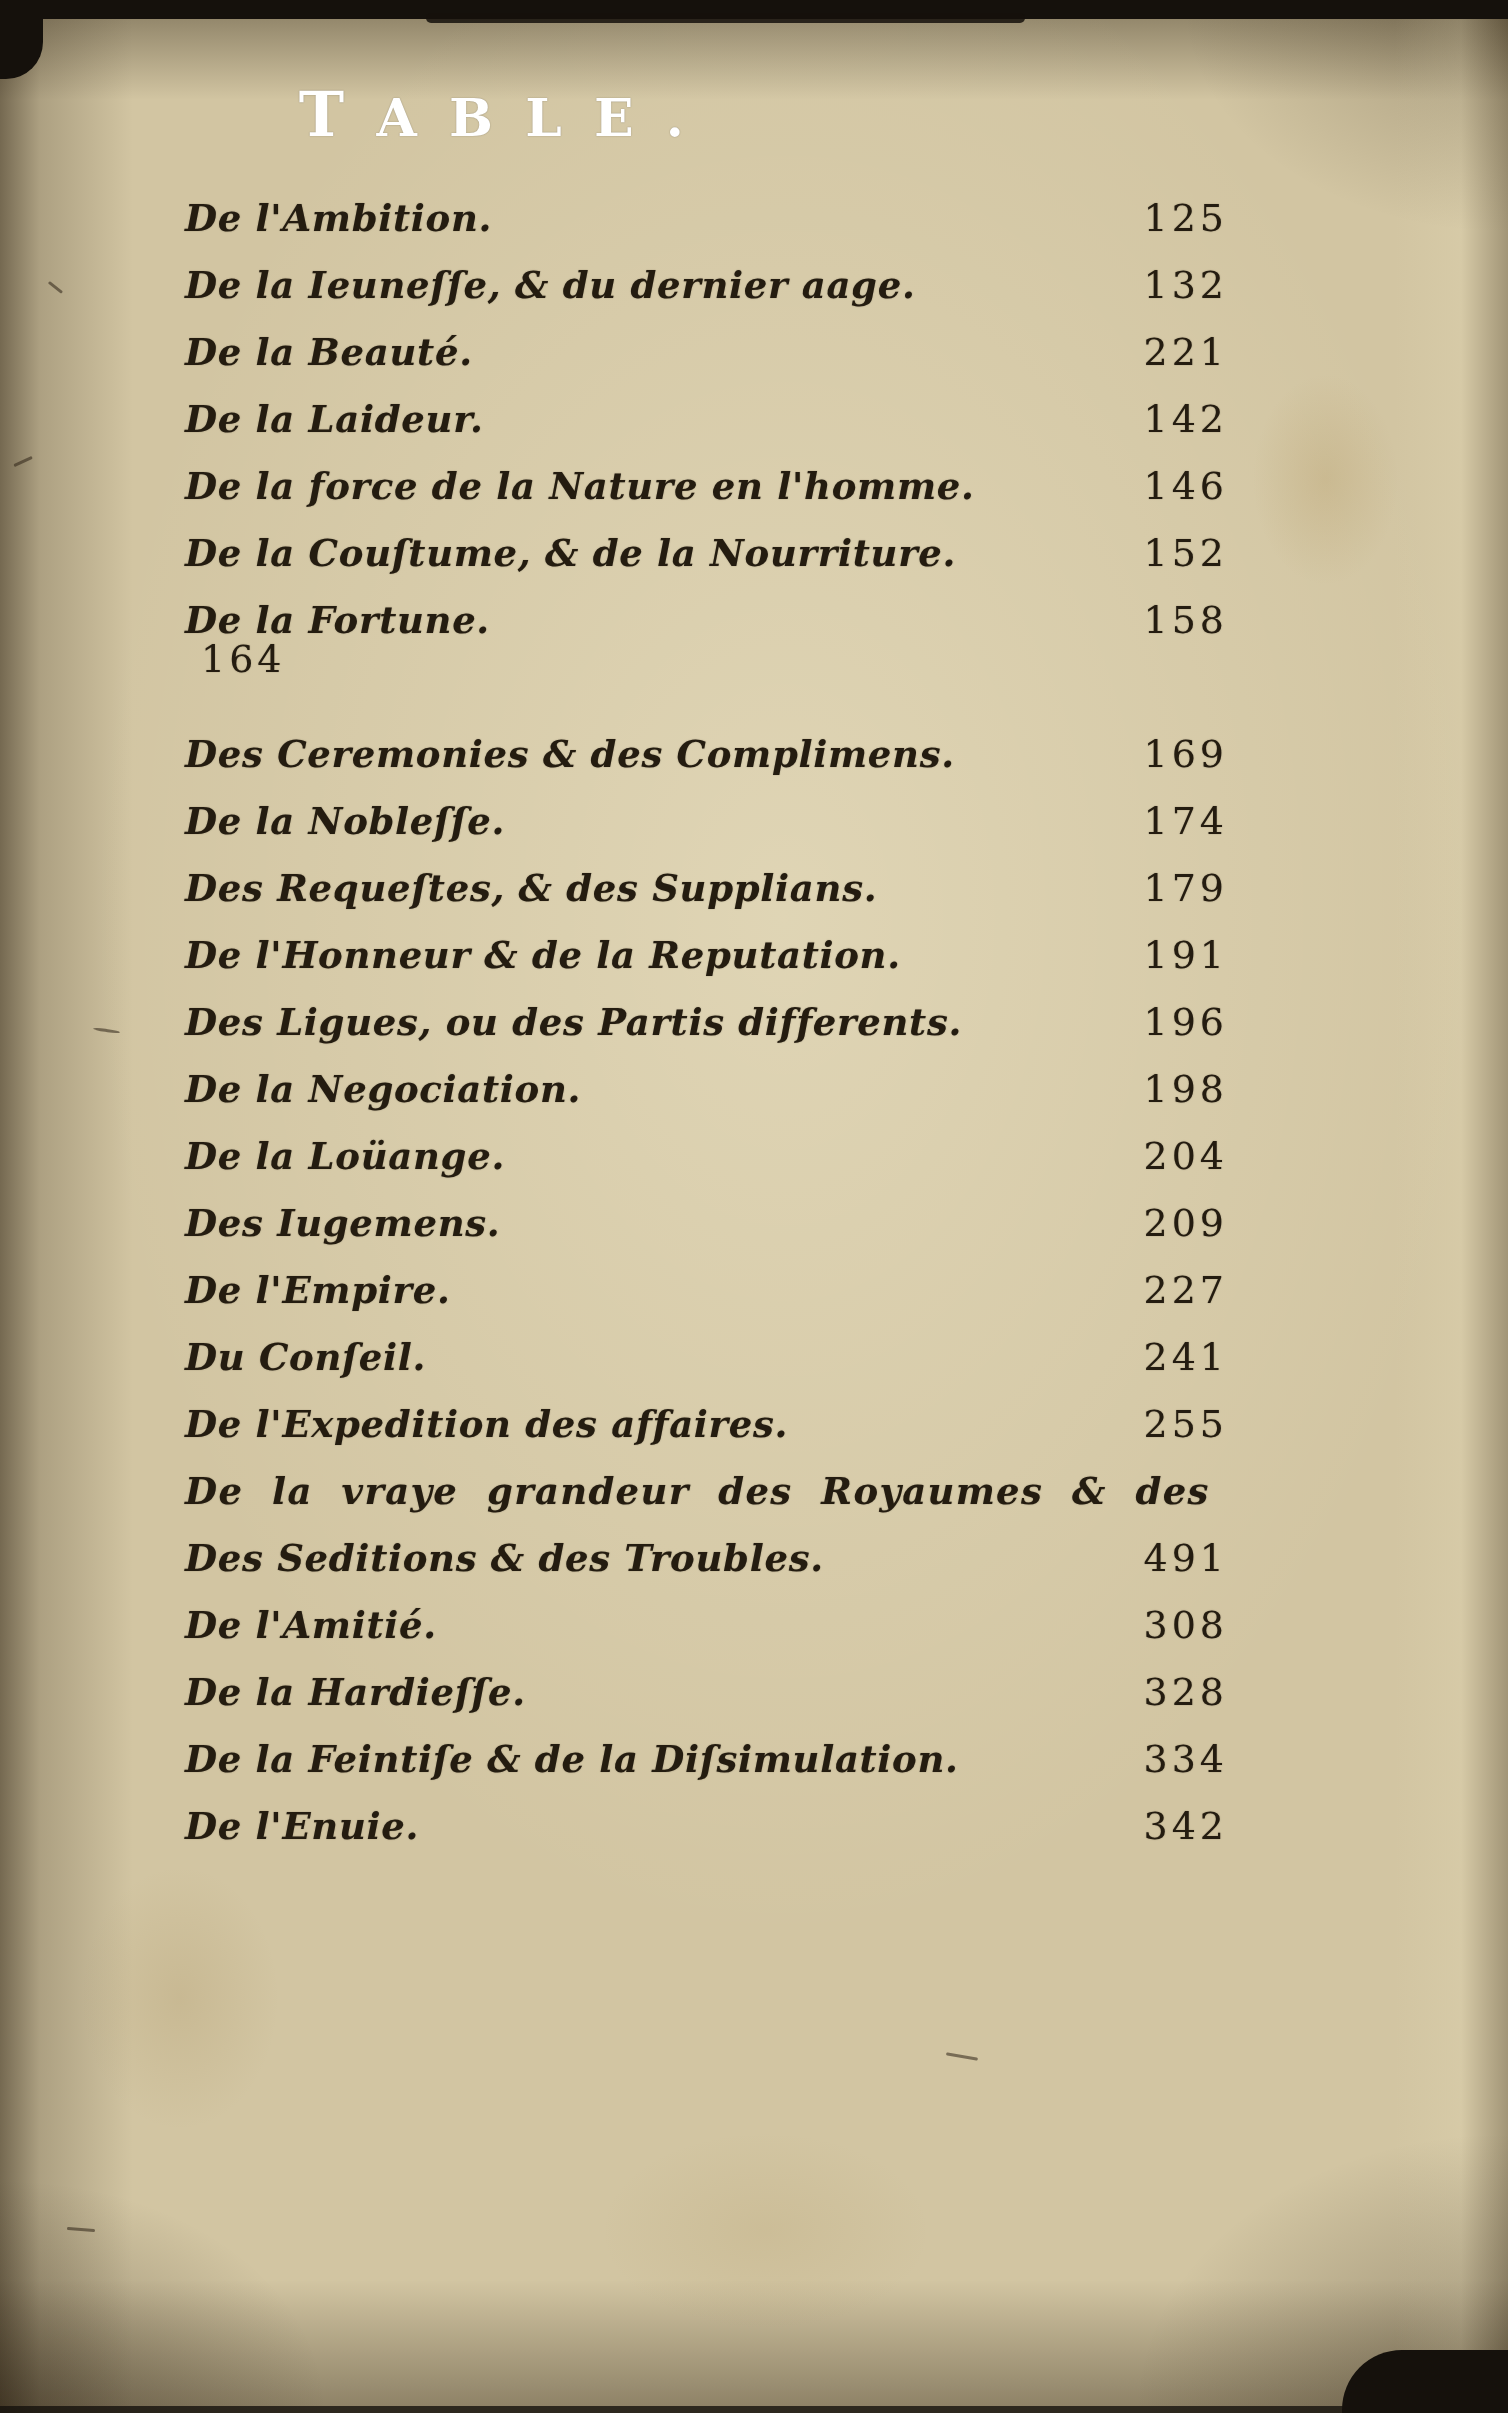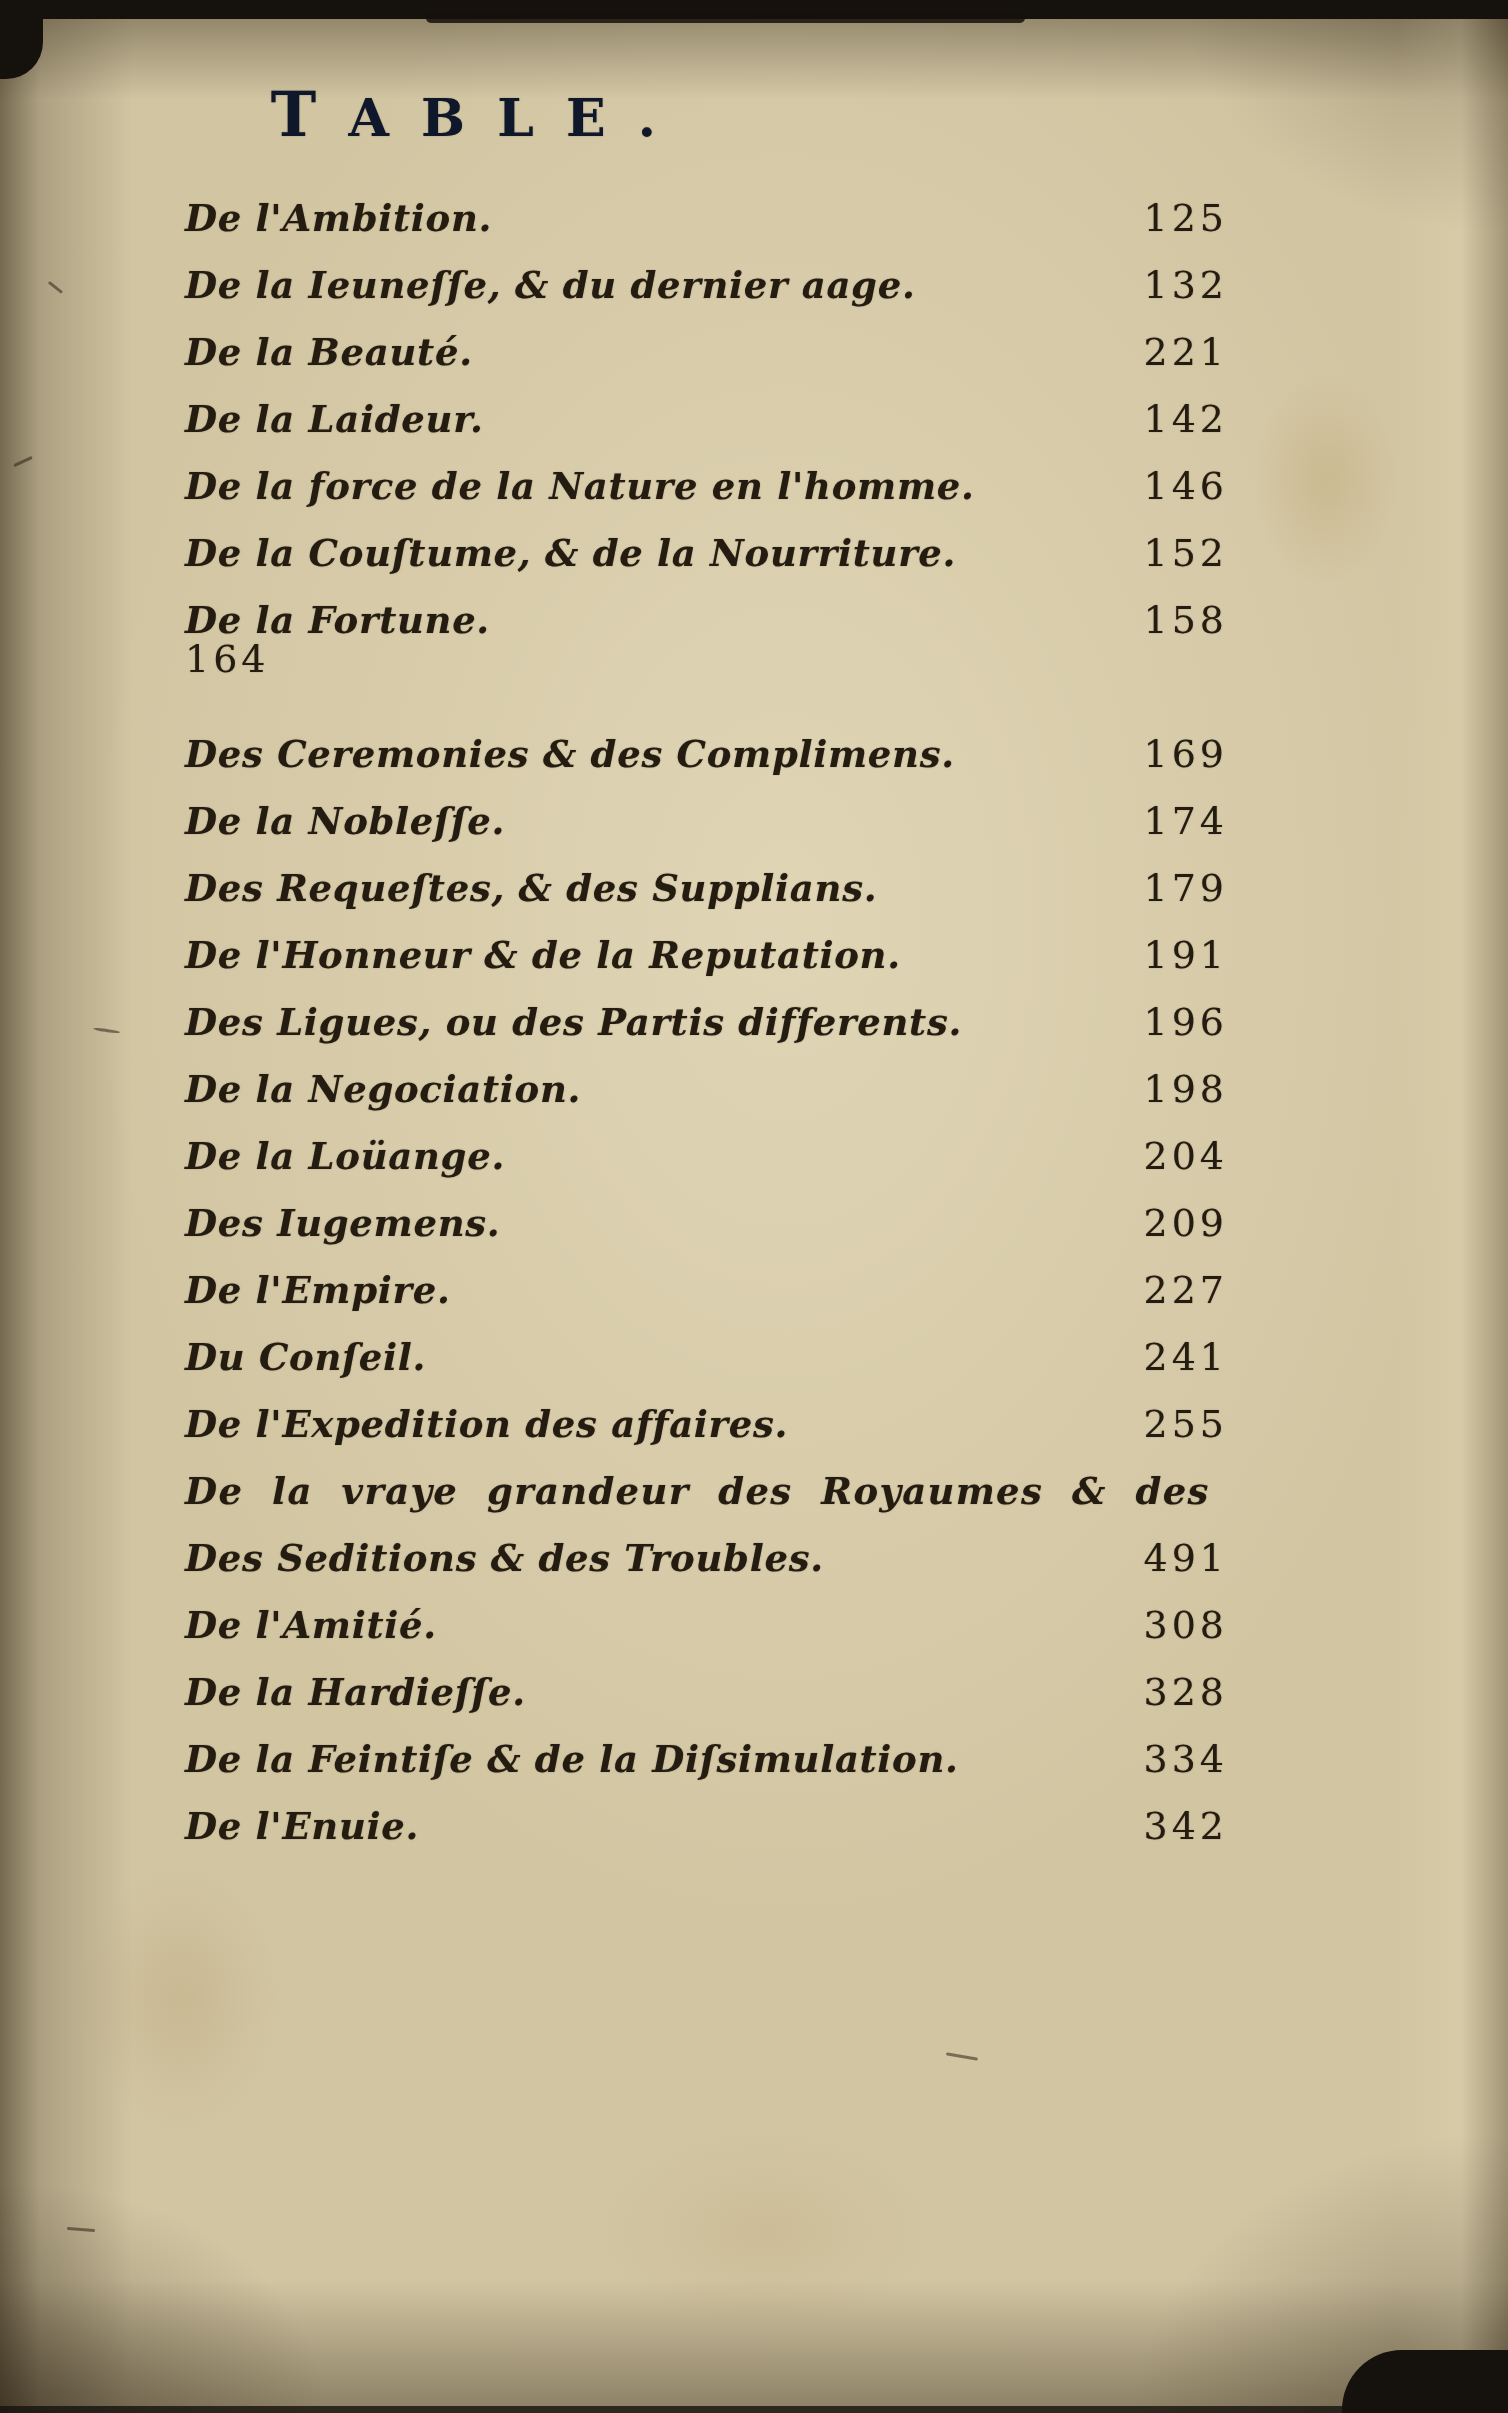--- a/index.html
+++ b/index.html
@@ -57,22 +57,23 @@
   .header {
     position: absolute;
     top: 79px;
     left: 0;
     width: 959px;
     margin: 0;
     text-align: center;
     font-size: 52px;
     font-weight: 700;
     letter-spacing: 0.62em;
-    color: #0f172a;
+    color: #ffffff;
     text-shadow: 0 0 1.3px rgba(38,32,20,0.45);
+    padding-left: 28px;
   }
   .header::first-letter { font-size: 61px; }
 
   .toc {
     position: absolute;
     left: 185px;
     top: 168px;
     width: 1043px;
   }
   .row {
@@ -85,20 +86,21 @@
     font-style: italic;
     font-weight: 600;
     font-size: 37px;
     letter-spacing: 0.7px;
     white-space: nowrap;
     text-shadow: 0 0 1.3px rgba(36,28,16,0.38);
     margin-top: 28px;
   }
   .row .p {
     flex: 0 0 auto;
+    margin-left: 16px;
     font-size: 38px;
     letter-spacing: 4px;
     text-shadow: 0 0 1.3px rgba(36,28,16,0.38);
   }
   .row.indent .t { padding-left: 92px; }
   .row.wide .t { word-spacing: 14.7px; letter-spacing: 1.3px; }
 </style>
 </head>
 <body>
 

